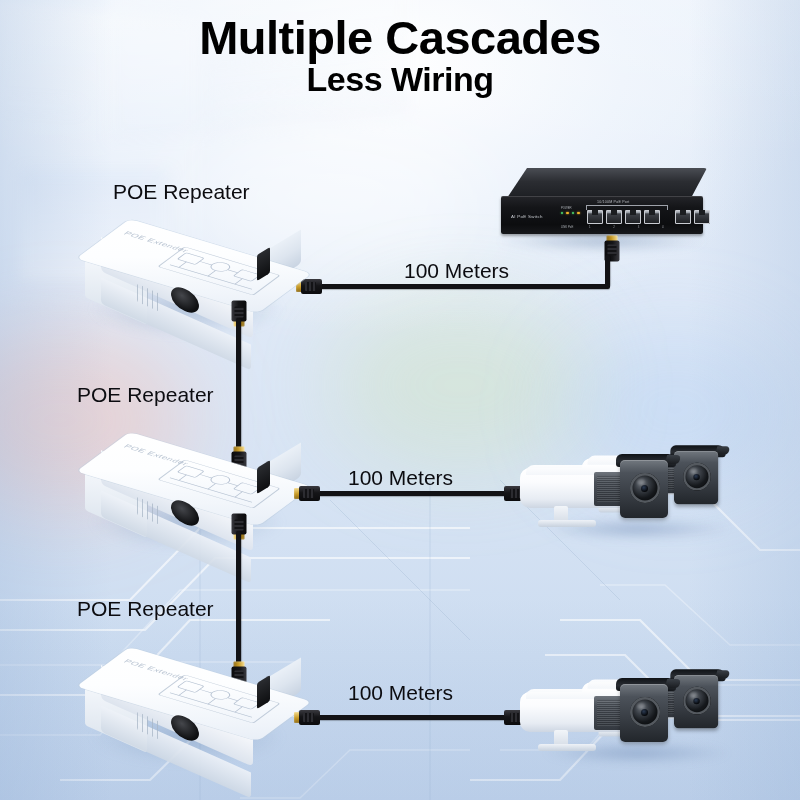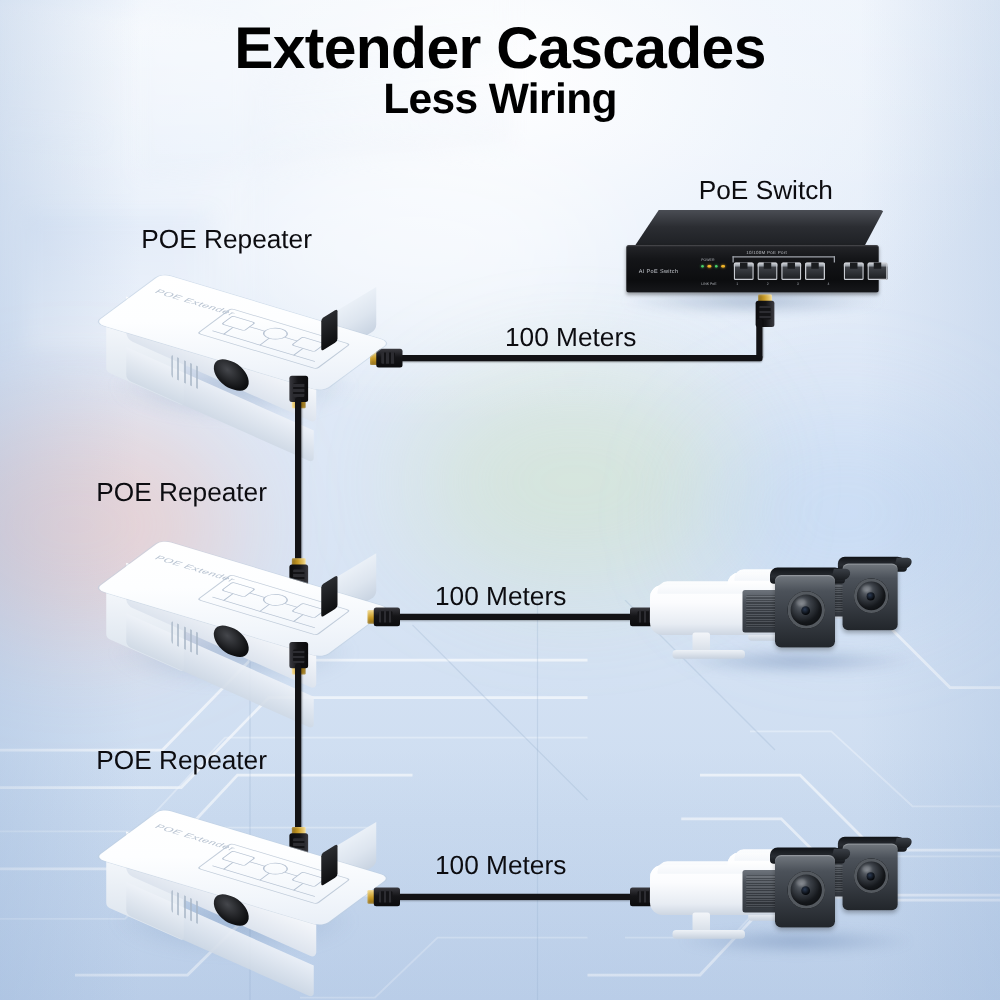--- a/index.html
+++ b/index.html
@@ -349,24 +349,23 @@
         <path d="M200 0 L200 320"></path>
         <path d="M430 0 L430 320"></path>
         <path d="M330 20 L470 160"></path>
         <path d="M500 0 L620 120"></path>
       </g>
     </svg>
   </div>
 
   <div class="vig"></div>
 
-  <div class="title title-l1">Extender Cascades</div>
+  <div class="title title-l1">Multiple Cascades</div>
   <div class="title title-l2">Less Wiring</div>
 
-  <div class="lbl lbl-switch">PoE Switch</div>
 
   <div class="switch">
     <div class="sw-shadow"></div>
     <div class="sw-top"></div>
     <div class="sw-front"></div>
     <div class="sw-brand">AI PoE Switch</div>
     <div class="sw-portgrouplabel">10/100M PoE Port</div>
     <div class="sw-bracket"></div>
     <div class="sw-legends">POWER</div>
     <div class="sw-legends2">LINK  PoE</div>

